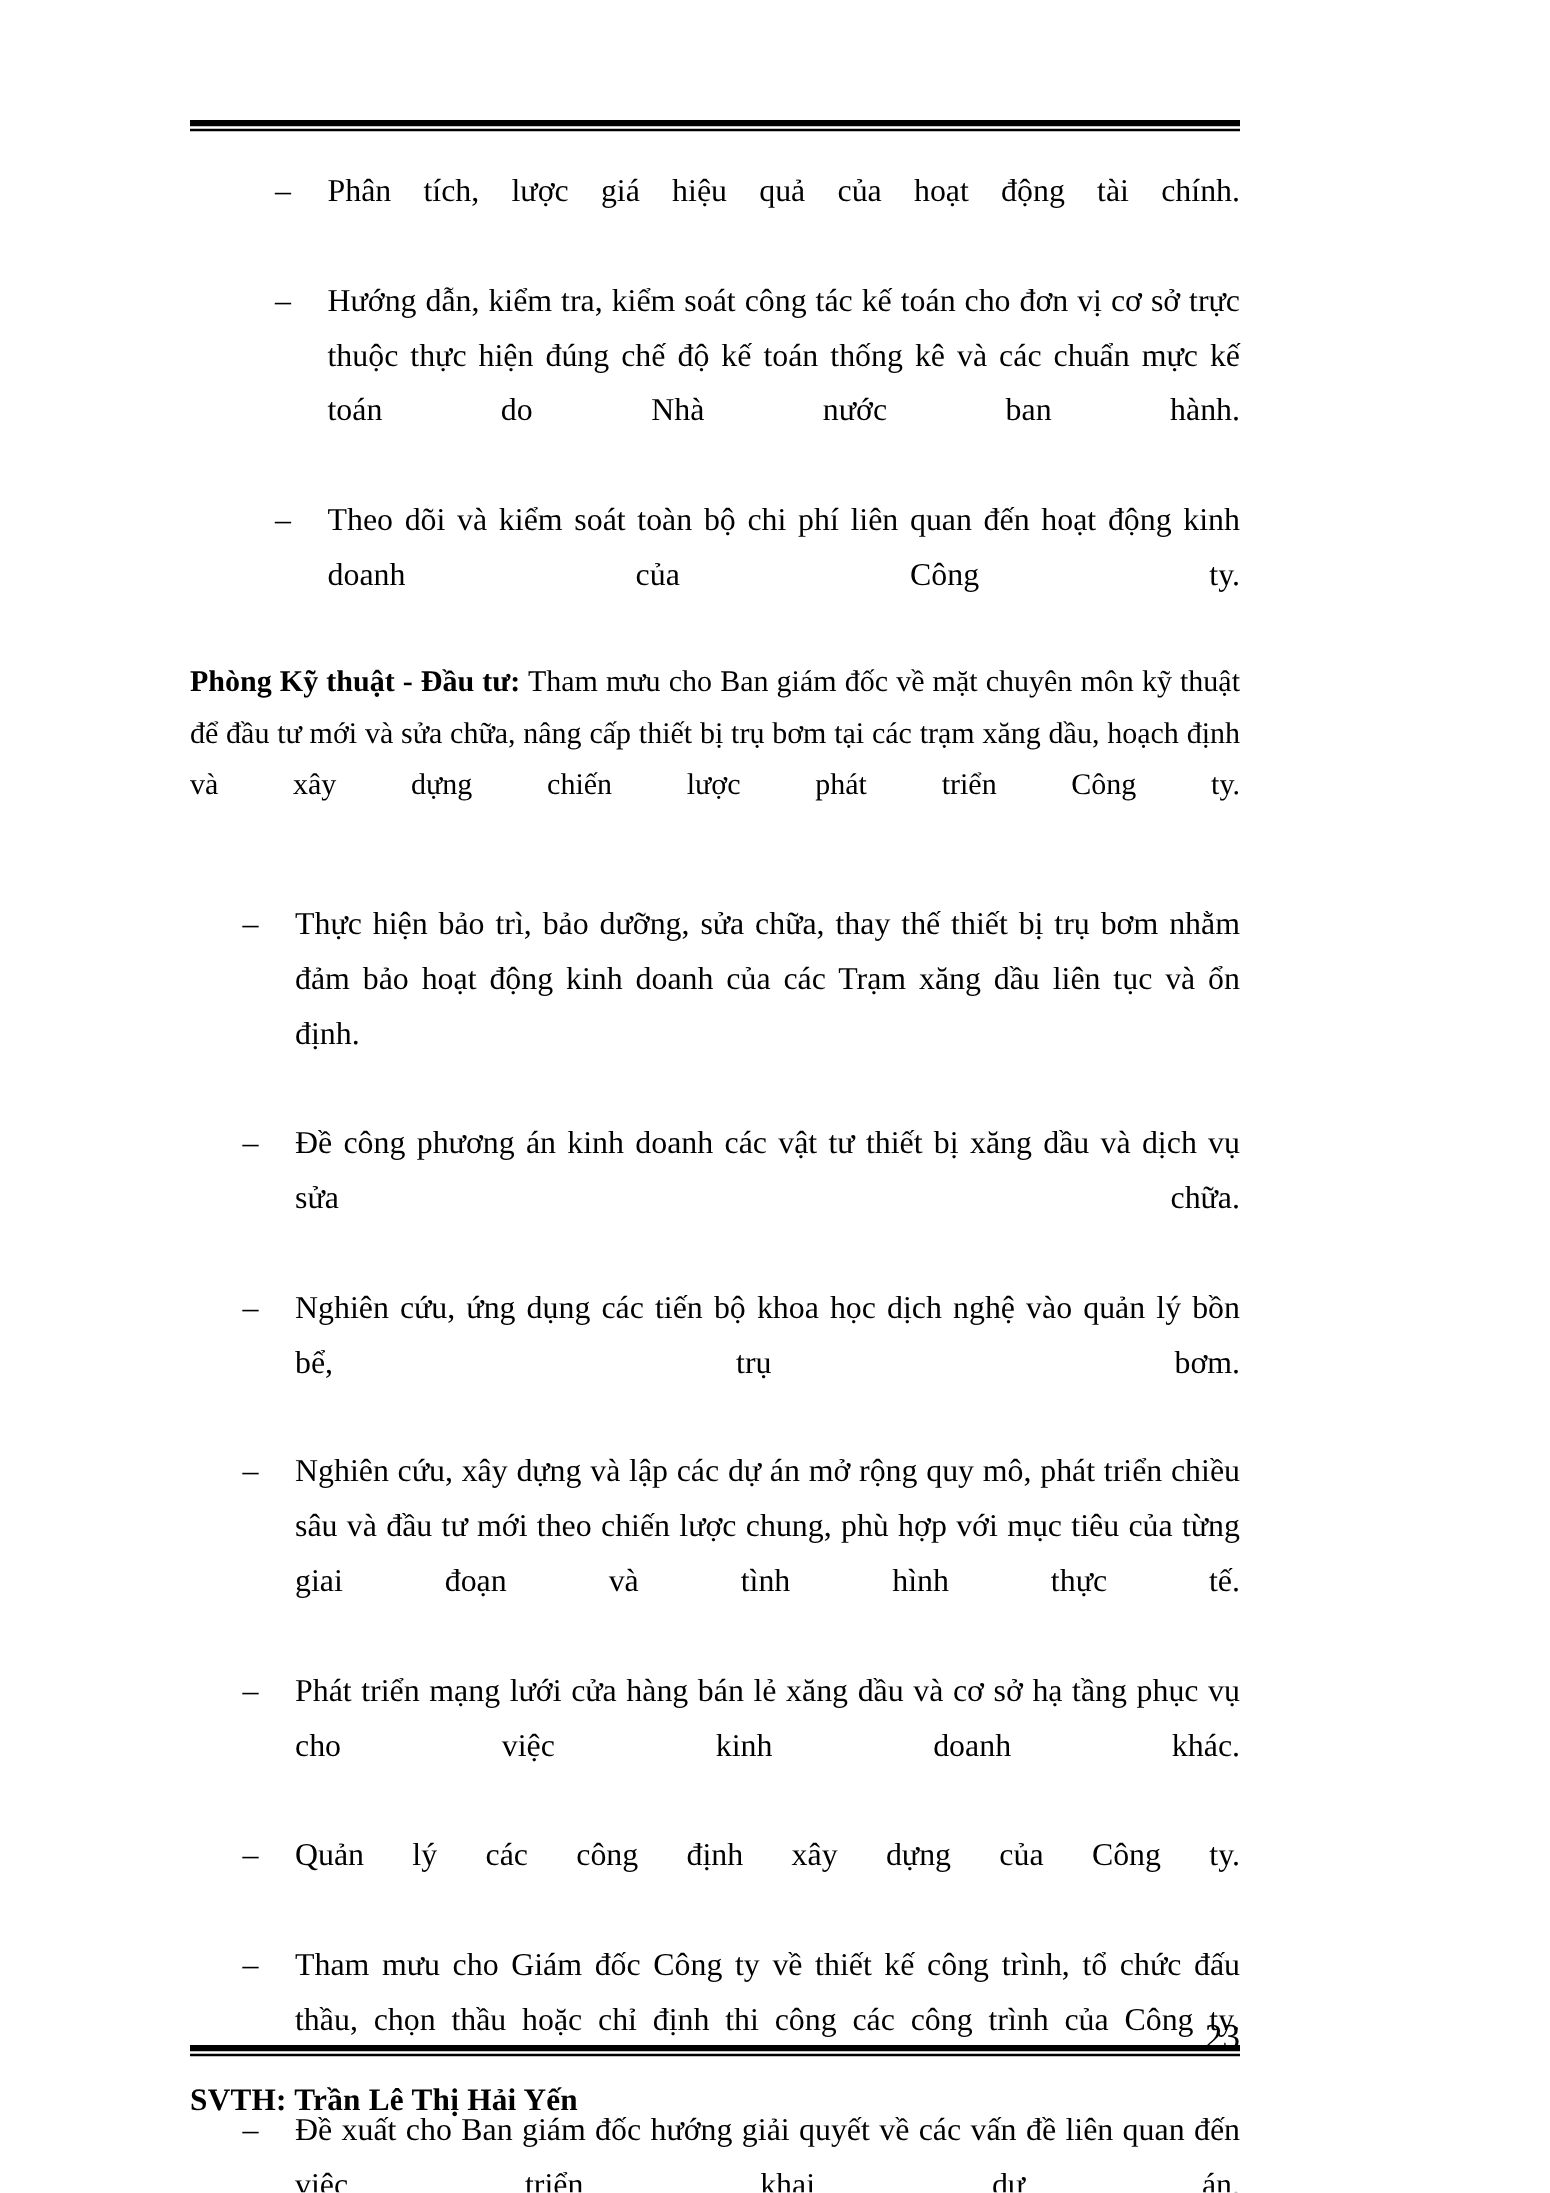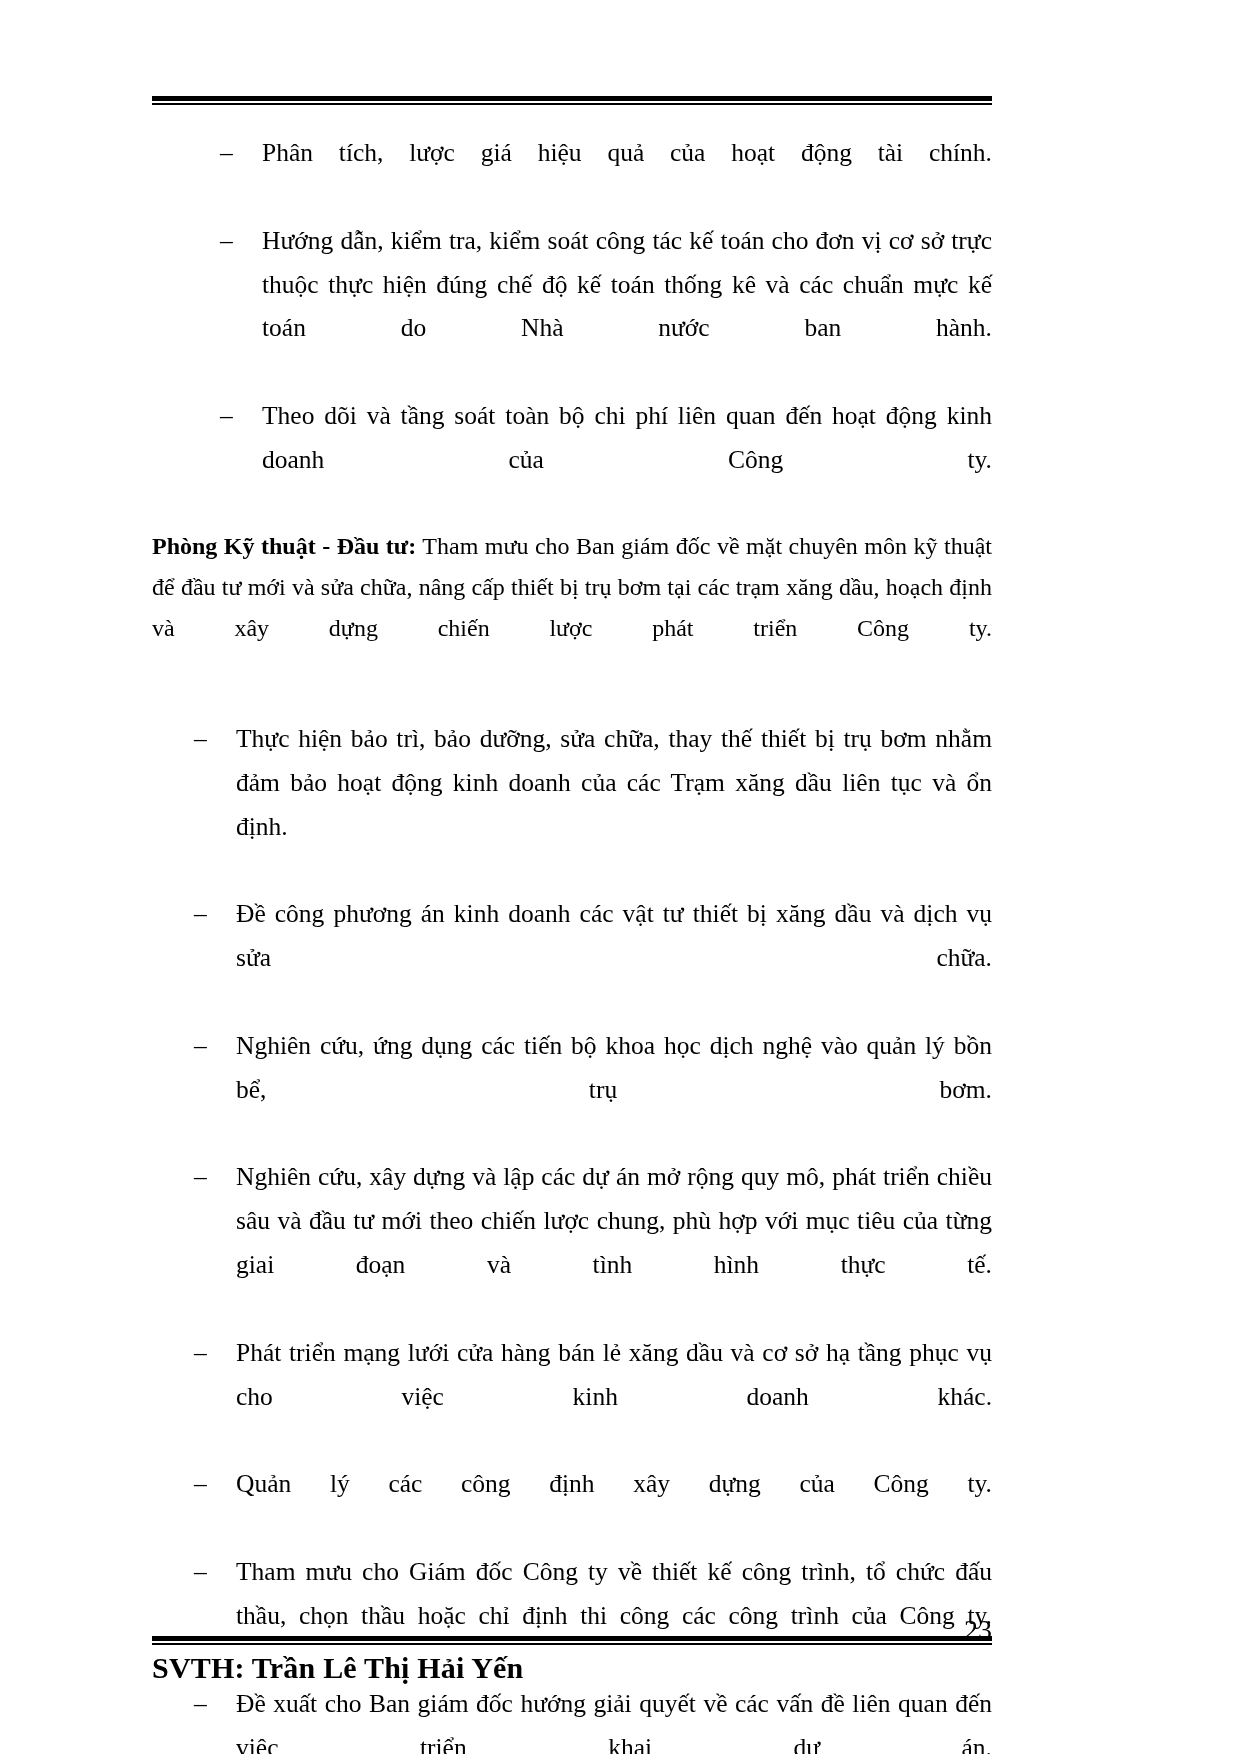--- a/index.html
+++ b/index.html
@@ -100,23 +100,24 @@
     top: 1636px;
     width: 840px;
   }
   .footer-row {
     display: flex;
     align-items: baseline;
     justify-content: space-between;
     margin-top: 6px;
   }
   .footer-left {
-    font-size: 30px;
+    font-size: 25px;
     font-weight: bold;
     letter-spacing: 0.2px;
+    margin-top: 16px;
   }
   .footer-right {
     font-size: 28px;
     position: absolute;
     right: 0;
     top: -22px;
   }
 </style>
 </head>
 <body>
@@ -133,21 +134,21 @@
       <li class="dash-item">
         <span class="dash">–</span>
         <span class="dash-text">Phân tích, lược giá hiệu quả của hoạt động tài chính.</span>
       </li>
       <li class="dash-item">
         <span class="dash">–</span>
         <span class="dash-text">Hướng dẫn, kiểm tra, kiểm soát công tác kế toán cho đơn vị cơ sở trực thuộc thực hiện đúng chế độ kế toán thống kê và các chuẩn mực kế toán do Nhà nước ban hành.</span>
       </li>
       <li class="dash-item">
         <span class="dash">–</span>
-        <span class="dash-text">Theo dõi và tầng soát toàn bộ chi phí liên quan đến hoạt động kinh doanh của Công ty.</span>
+        <span class="dash-text">Theo dõi và kiểm soát toàn bộ chi phí liên quan đến hoạt động kinh doanh của Công ty.</span>
       </li>
     </ul>
 
     <p class="para"><span class="lead">Phòng Kỹ thuật - Đầu tư:</span><span> Tham mưu cho Ban giám đốc về mặt chuyên môn kỹ thuật để đầu tư mới và sửa chữa, nâng cấp thiết bị trụ bơm tại các trạm xăng dầu, hoạch định và xây dựng chiến lược phát triển Công ty.</span></p>
 
     <div class="spacer-md"></div>
 
     <ul class="dash-list list-level-2">
       <li class="dash-item">
         <span class="dash">–</span>

